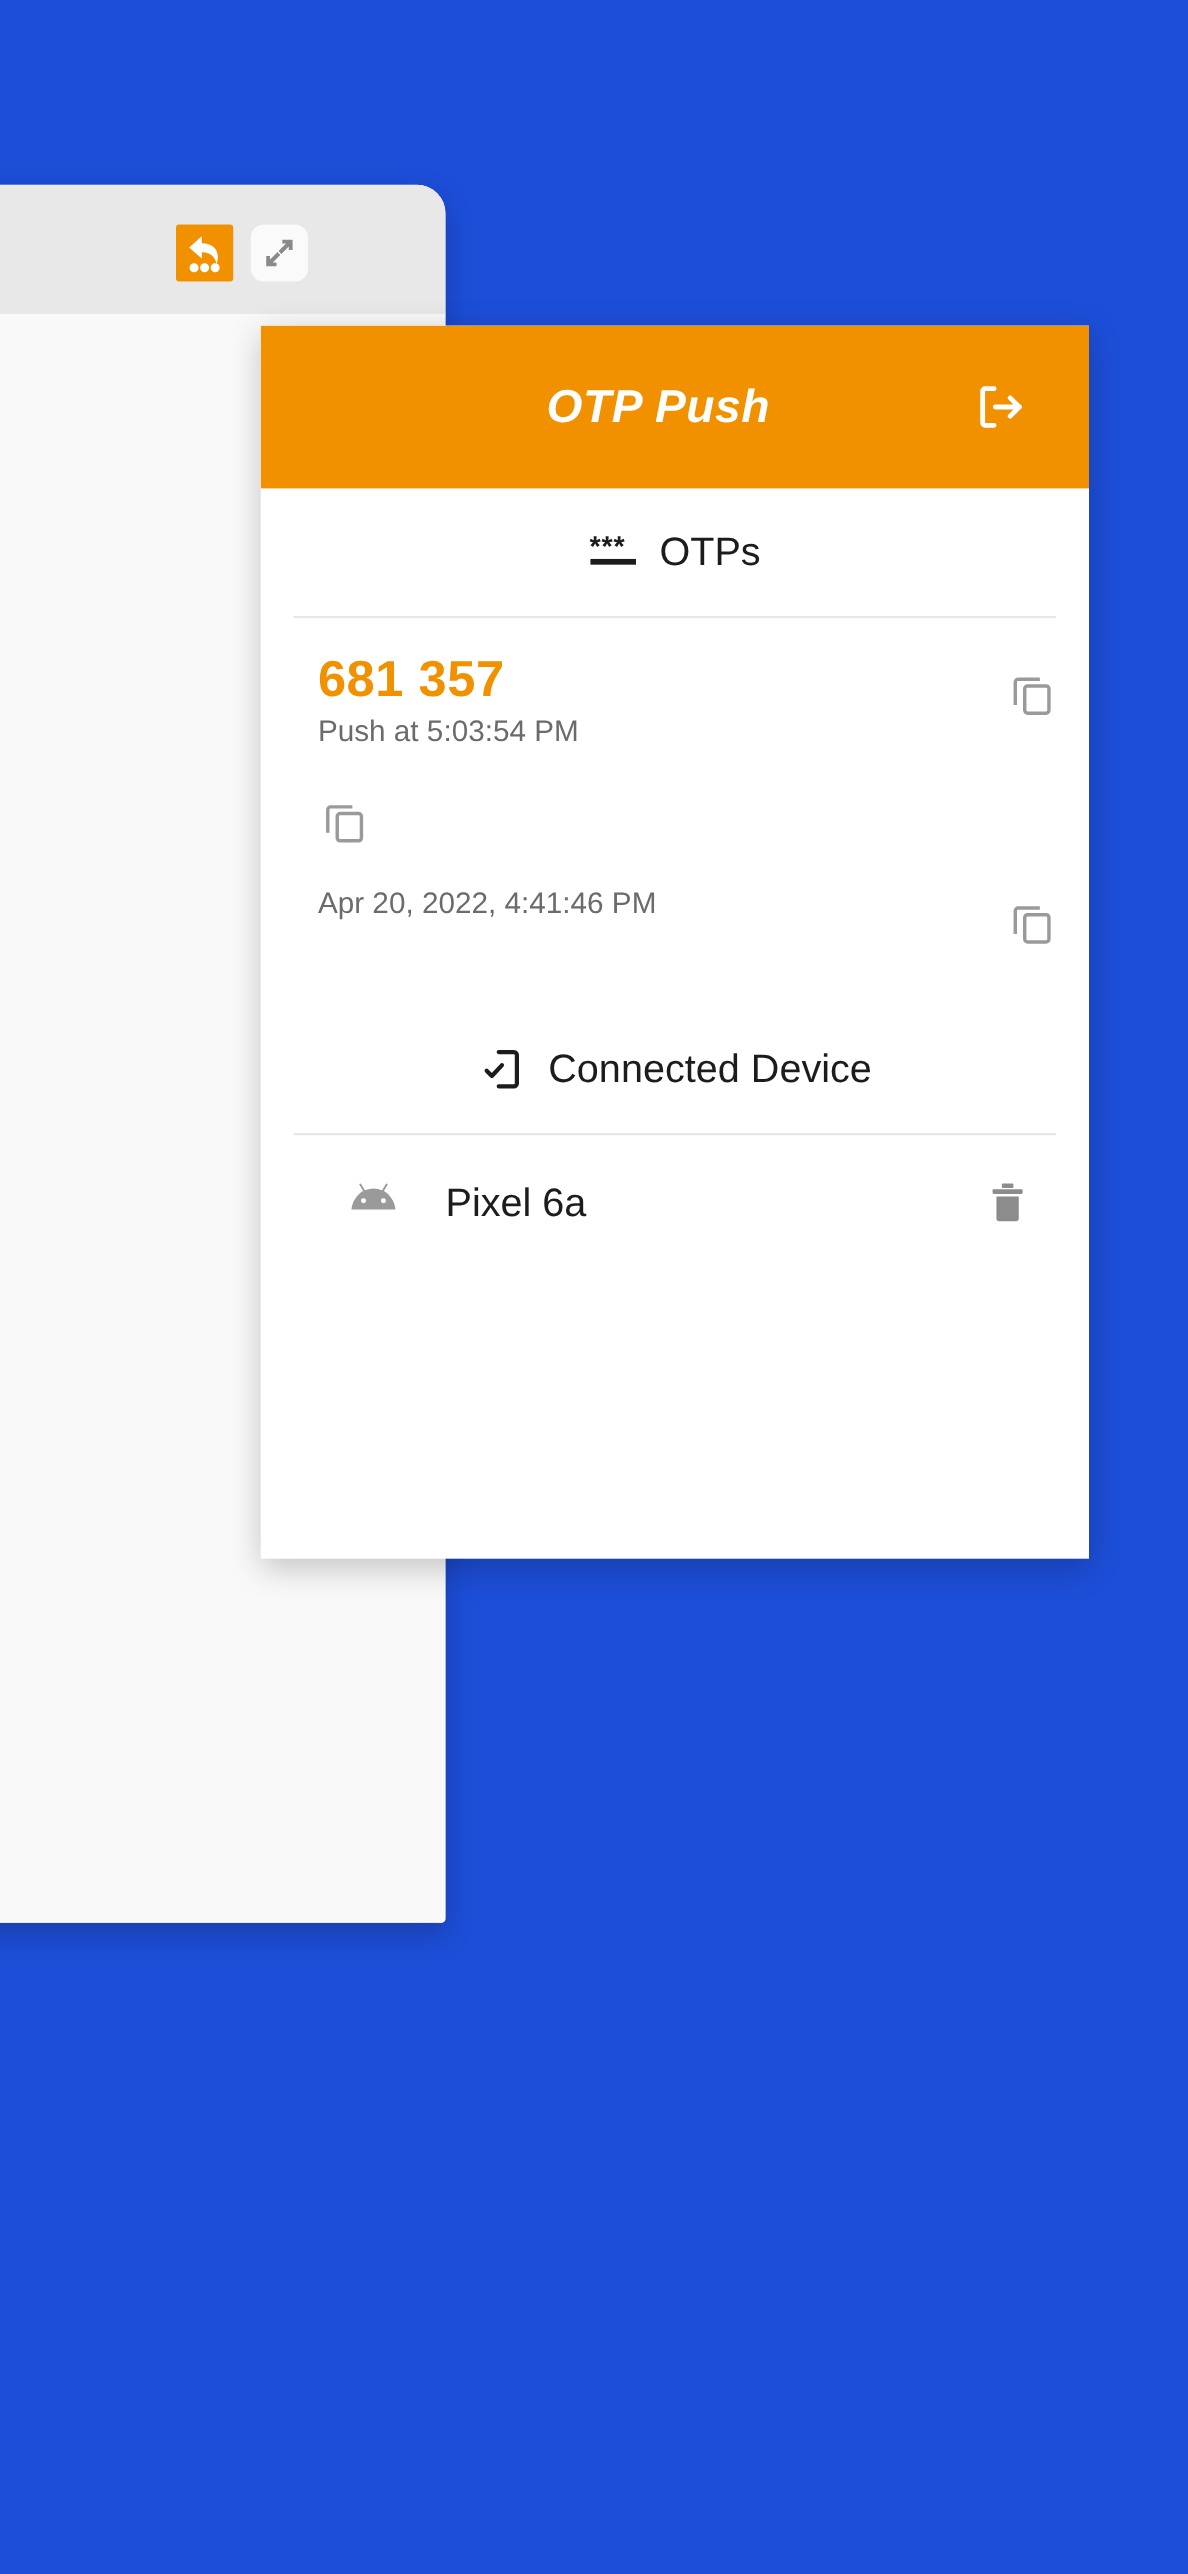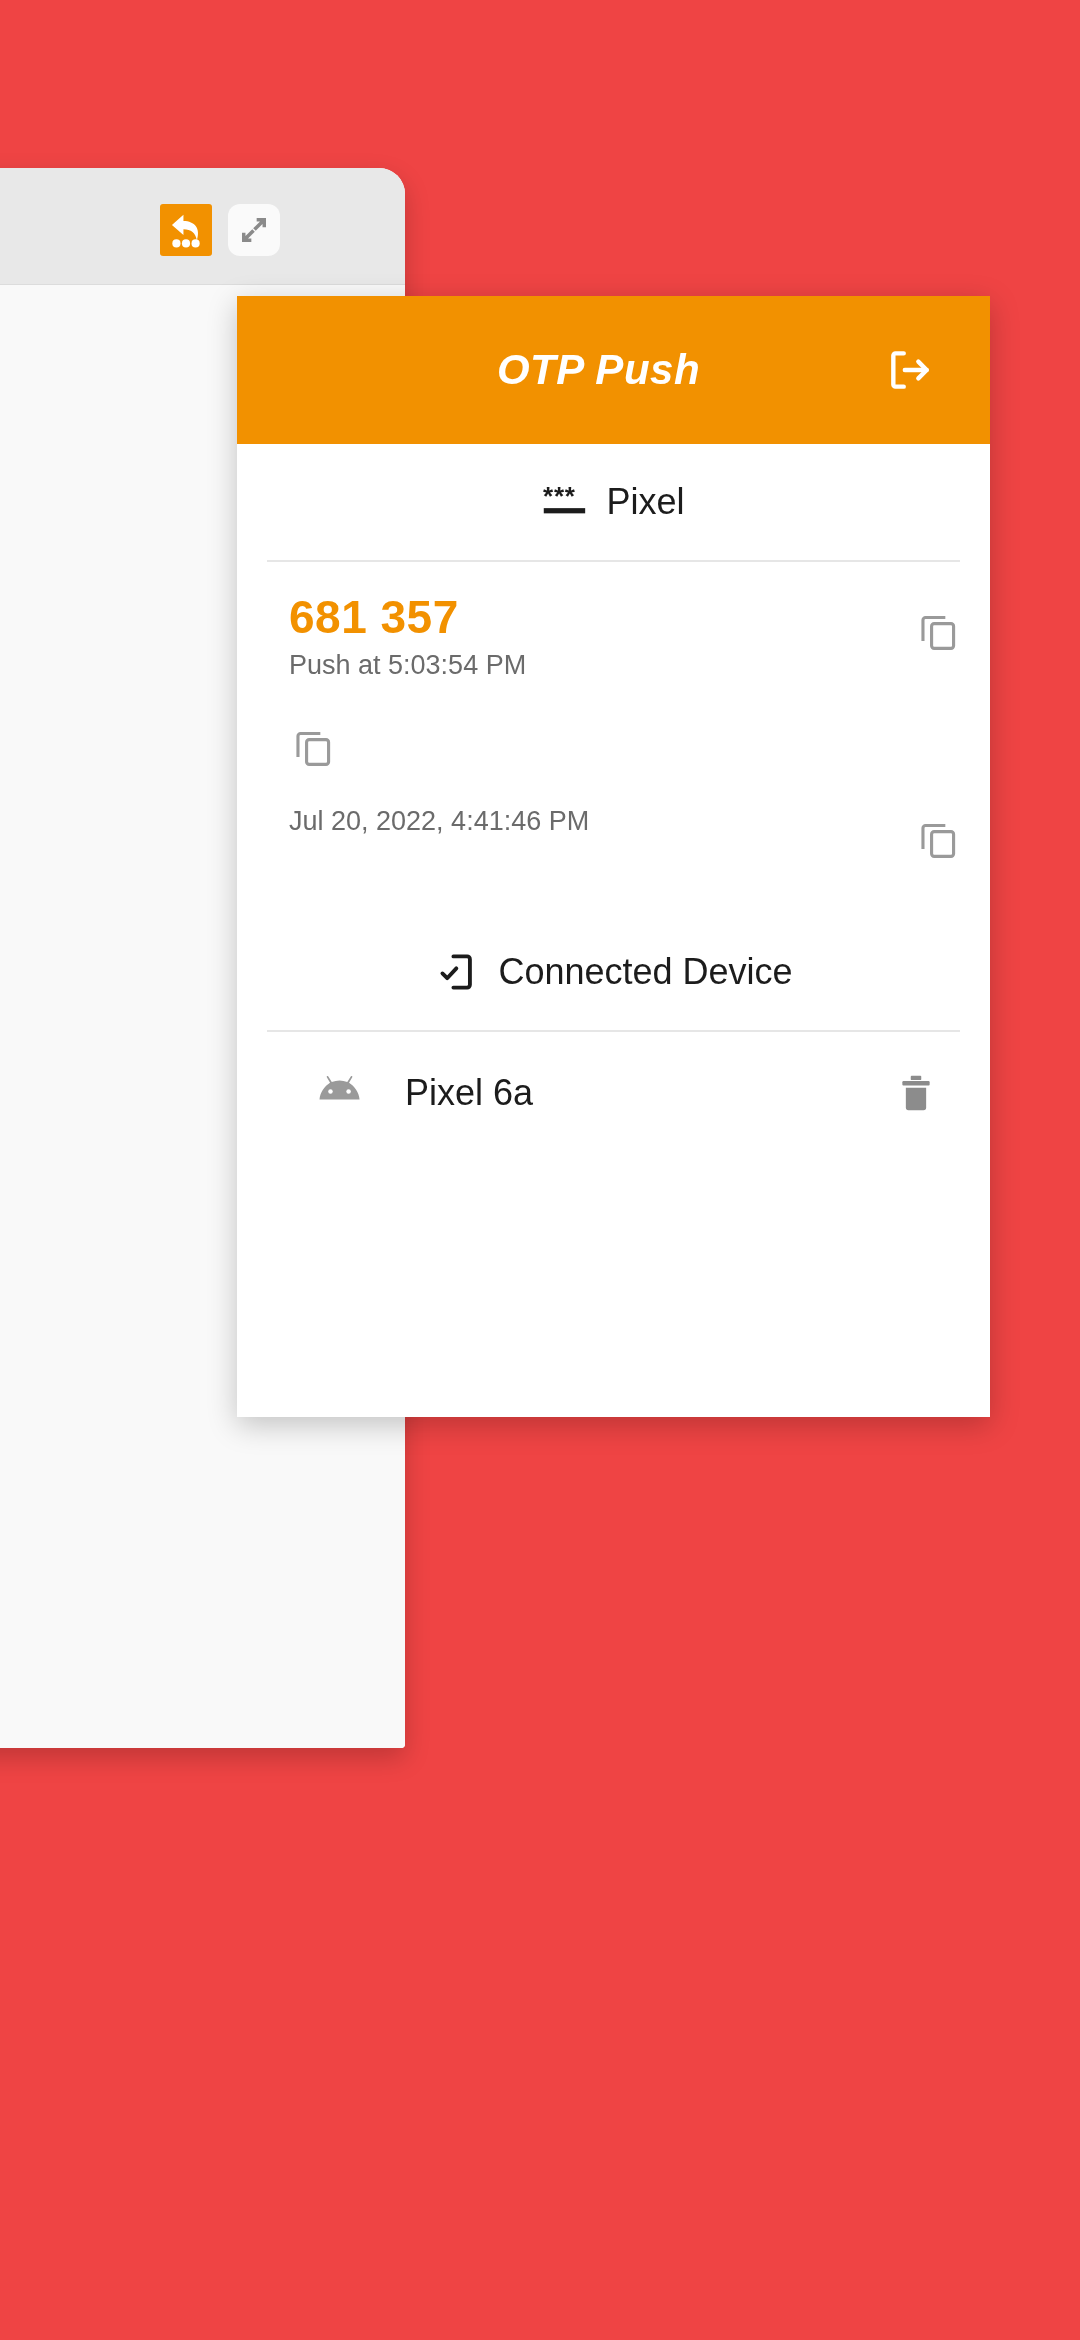--- a/index.html
+++ b/index.html
@@ -9,21 +9,21 @@
     height: 2340px;
     overflow: hidden;
     background: #f1f1f1;
     font-family: "Liberation Sans", sans-serif;
   }
 
   #stage {
     position: relative;
     width: 1080px;
     height: 2340px;
-    background: #ef4444;
+    background: #1d4ed8;
   }
 
   
   #browser-window {
     position: absolute;
     left: -420px;
     top: 168px;
     width: 825px;
     height: 1580px;
     background: #ffffff;
@@ -269,21 +269,21 @@
 
     <div id="popup-body">
 
       <div class="section-heading">
         <span class="heading-icon">
           <svg viewBox="0 0 30 26" width="46" height="40" fill="currentColor">
             <text x="0" y="15" font-family="Liberation Sans, sans-serif" font-size="17" font-weight="bold" letter-spacing="0.5">***</text>
             <rect x="0.5" y="17" width="27" height="3.4"></rect>
           </svg>
         </span>
-        <span>Pixel</span>
+        <span>OTPs</span>
       </div>
 
       <div class="divider"></div>
 
       <div class="otp-list">
 
         <div class="otp-row">
           <div class="otp-left">
             <div class="otp-code">681 357</div>
             <div class="otp-time">Push at 5:03:54 PM</div>
@@ -300,21 +300,21 @@
           <div class="copy-btn">
             <svg viewBox="0 0 24 24" width="44" height="44" fill="none" stroke="currentColor" stroke-width="1.7">
               <rect x="8.5" y="8.5" width="12" height="13.5" rx="1.4"></rect>
               <path d="M16 5.2H5.2a1.4 1.4 0 0 0-1.4 1.4V18"></path>
             </svg>
           </div>
         </div>
 
         <div class="otp-row">
           <div class="otp-left">
-            <div class="otp-time">Jul 20, 2022, 4:41:46 PM</div>
+            <div class="otp-time">Apr 20, 2022, 4:41:46 PM</div>
           </div>
           <div class="copy-btn">
             <svg viewBox="0 0 24 24" width="44" height="44" fill="none" stroke="currentColor" stroke-width="1.7">
               <rect x="8.5" y="8.5" width="12" height="13.5" rx="1.4"></rect>
               <path d="M16 5.2H5.2a1.4 1.4 0 0 0-1.4 1.4V18"></path>
             </svg>
           </div>
         </div>
 
       </div>

